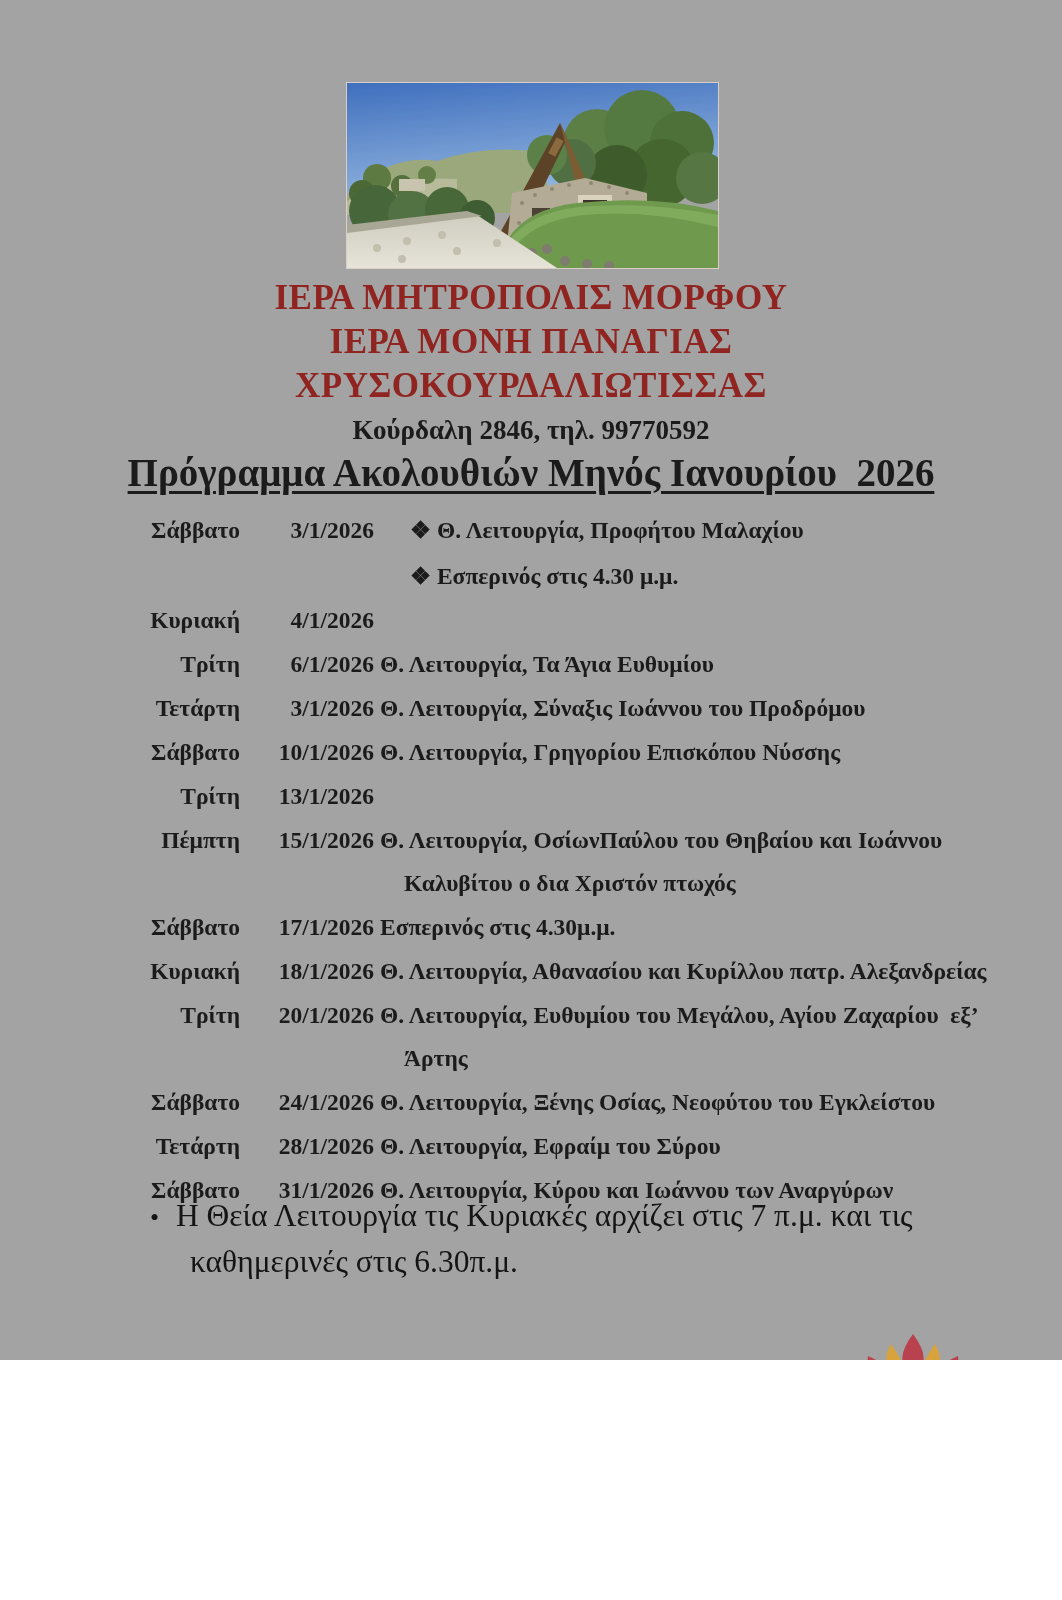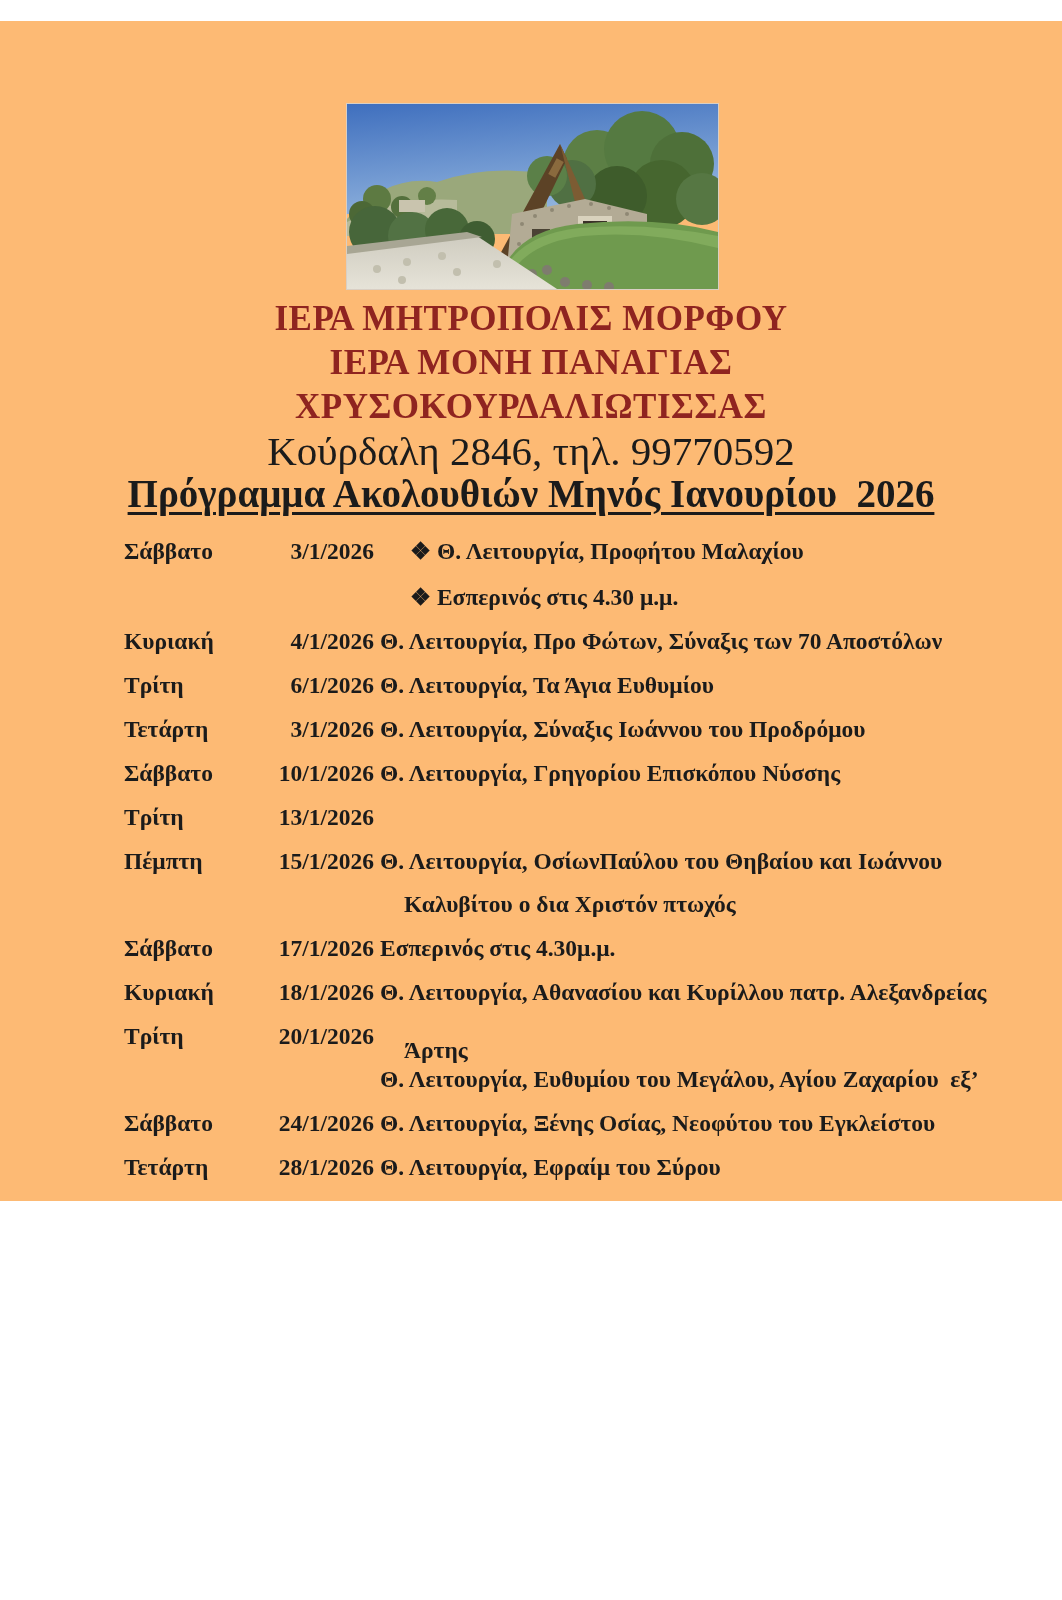--- a/index.html
+++ b/index.html
@@ -1,31 +1,31 @@
 <!DOCTYPE html>
 <html><head>
 <meta charset="utf-8">
 <style>
   html,body{margin:0;padding:0;background:#fff;}
-  .page{position:relative;width:1062px;height:1180px;background:#fdba74;overflow:hidden;
-        font-family:"Liberation Serif",serif;color:#1b1b1b;margin-top:21px;}
+  .page{position:relative;width:1062px;height:1360px;background:#a3a3a3;overflow:hidden;
+        font-family:"Liberation Serif",serif;color:#1b1b1b;}
   
   .photo{position:absolute;left:347px;top:83px;width:371px;height:185px;box-shadow:0 0 0 1px #d9cfc4;}
   .photo svg{display:block;width:100%;height:100%;}
   
   .header{position:absolute;top:276px;left:0;right:0;text-align:center;}
   .hline{font-size:35px;font-weight:bold;line-height:44px;letter-spacing:.5px;}
-  .address{font-size:41px;font-weight:normal;color:#1b1b1b;line-height:42px;margin-top:1px;}
+  .address{font-size:27px;font-weight:bold;color:#1b1b1b;line-height:42px;margin-top:1px;}
   .title{font-size:39px;font-weight:bold;color:#1b1b1b;line-height:44px;
          text-decoration:underline;text-decoration-thickness:3px;text-underline-offset:5px;}
   
   .schedule{position:absolute;top:516px;left:124px;right:50px;}
   .row{display:grid;grid-template-columns:116px 128px 1fr;column-gap:6px;
        font-size:23.5px;font-weight:bold;line-height:29px;margin-bottom:15px;}
-  .day{text-align:left;}
+  .day{text-align:right;}
   .date{text-align:right;white-space:nowrap;}
   .desc{text-align:left;}
   .desc .l{white-space:nowrap;}
   .desc .cont{padding-left:24px;margin-top:14px;white-space:nowrap;}
   .row.first .desc{padding-left:30px;font-family:Liberation Serif, serif;}
   .row.first .cont{padding-left:0;margin-top:17px;}
   
   .note{position:absolute;top:1194px;left:150px;width:820px;
         font-size:31.5px;line-height:44px;font-weight:normal;color:#141414;}
   .note .n1{display:flex;align-items:baseline;}
@@ -141,21 +141,20 @@
       <span class="date">3/1/2026</span>
       <span class="desc">
         <span class="l" style="display:block">❖ Θ. Λειτουργία, Προφήτου Μαλαχίου</span>
         <span class="l cont" style="display:block">❖ Εσπερινός στις 4.30 μ.μ.</span>
       </span>
     </div>
 
     <div class="row">
       <span class="day">Κυριακή</span>
       <span class="date">4/1/2026</span>
-      <span class="desc"><span class="l">Θ. Λειτουργία, Προ Φώτων, Σύναξις των 70 Αποστόλων</span></span>
     </div>
 
     <div class="row">
       <span class="day">Τρίτη</span>
       <span class="date">6/1/2026</span>
       <span class="desc"><span class="l">Θ. Λειτουργία, Τα Άγια Ευθυμίου</span></span>
     </div>
 
     <div class="row">
       <span class="day">Τετάρτη</span>
@@ -192,22 +191,22 @@
     <div class="row">
       <span class="day">Κυριακή</span>
       <span class="date">18/1/2026</span>
       <span class="desc"><span class="l">Θ. Λειτουργία, Αθανασίου και Κυρίλλου πατρ. Αλεξανδρείας</span></span>
     </div>
 
     <div class="row">
       <span class="day">Τρίτη</span>
       <span class="date">20/1/2026</span>
       <span class="desc">
+        <span class="l" style="display:block">Θ. Λειτουργία, Ευθυμίου του Μεγάλου, Αγίου Ζαχαρίου &nbsp;εξ’</span>
         <span class="l cont" style="display:block">Άρτης</span>
-        <span class="l" style="display:block">Θ. Λειτουργία, Ευθυμίου του Μεγάλου, Αγίου Ζαχαρίου &nbsp;εξ’</span>
       </span>
     </div>
 
     <div class="row">
       <span class="day">Σάββατο</span>
       <span class="date">24/1/2026</span>
       <span class="desc"><span class="l">Θ. Λειτουργία, Ξένης Οσίας, Νεοφύτου του Εγκλείστου</span></span>
     </div>
 
     <div class="row">

